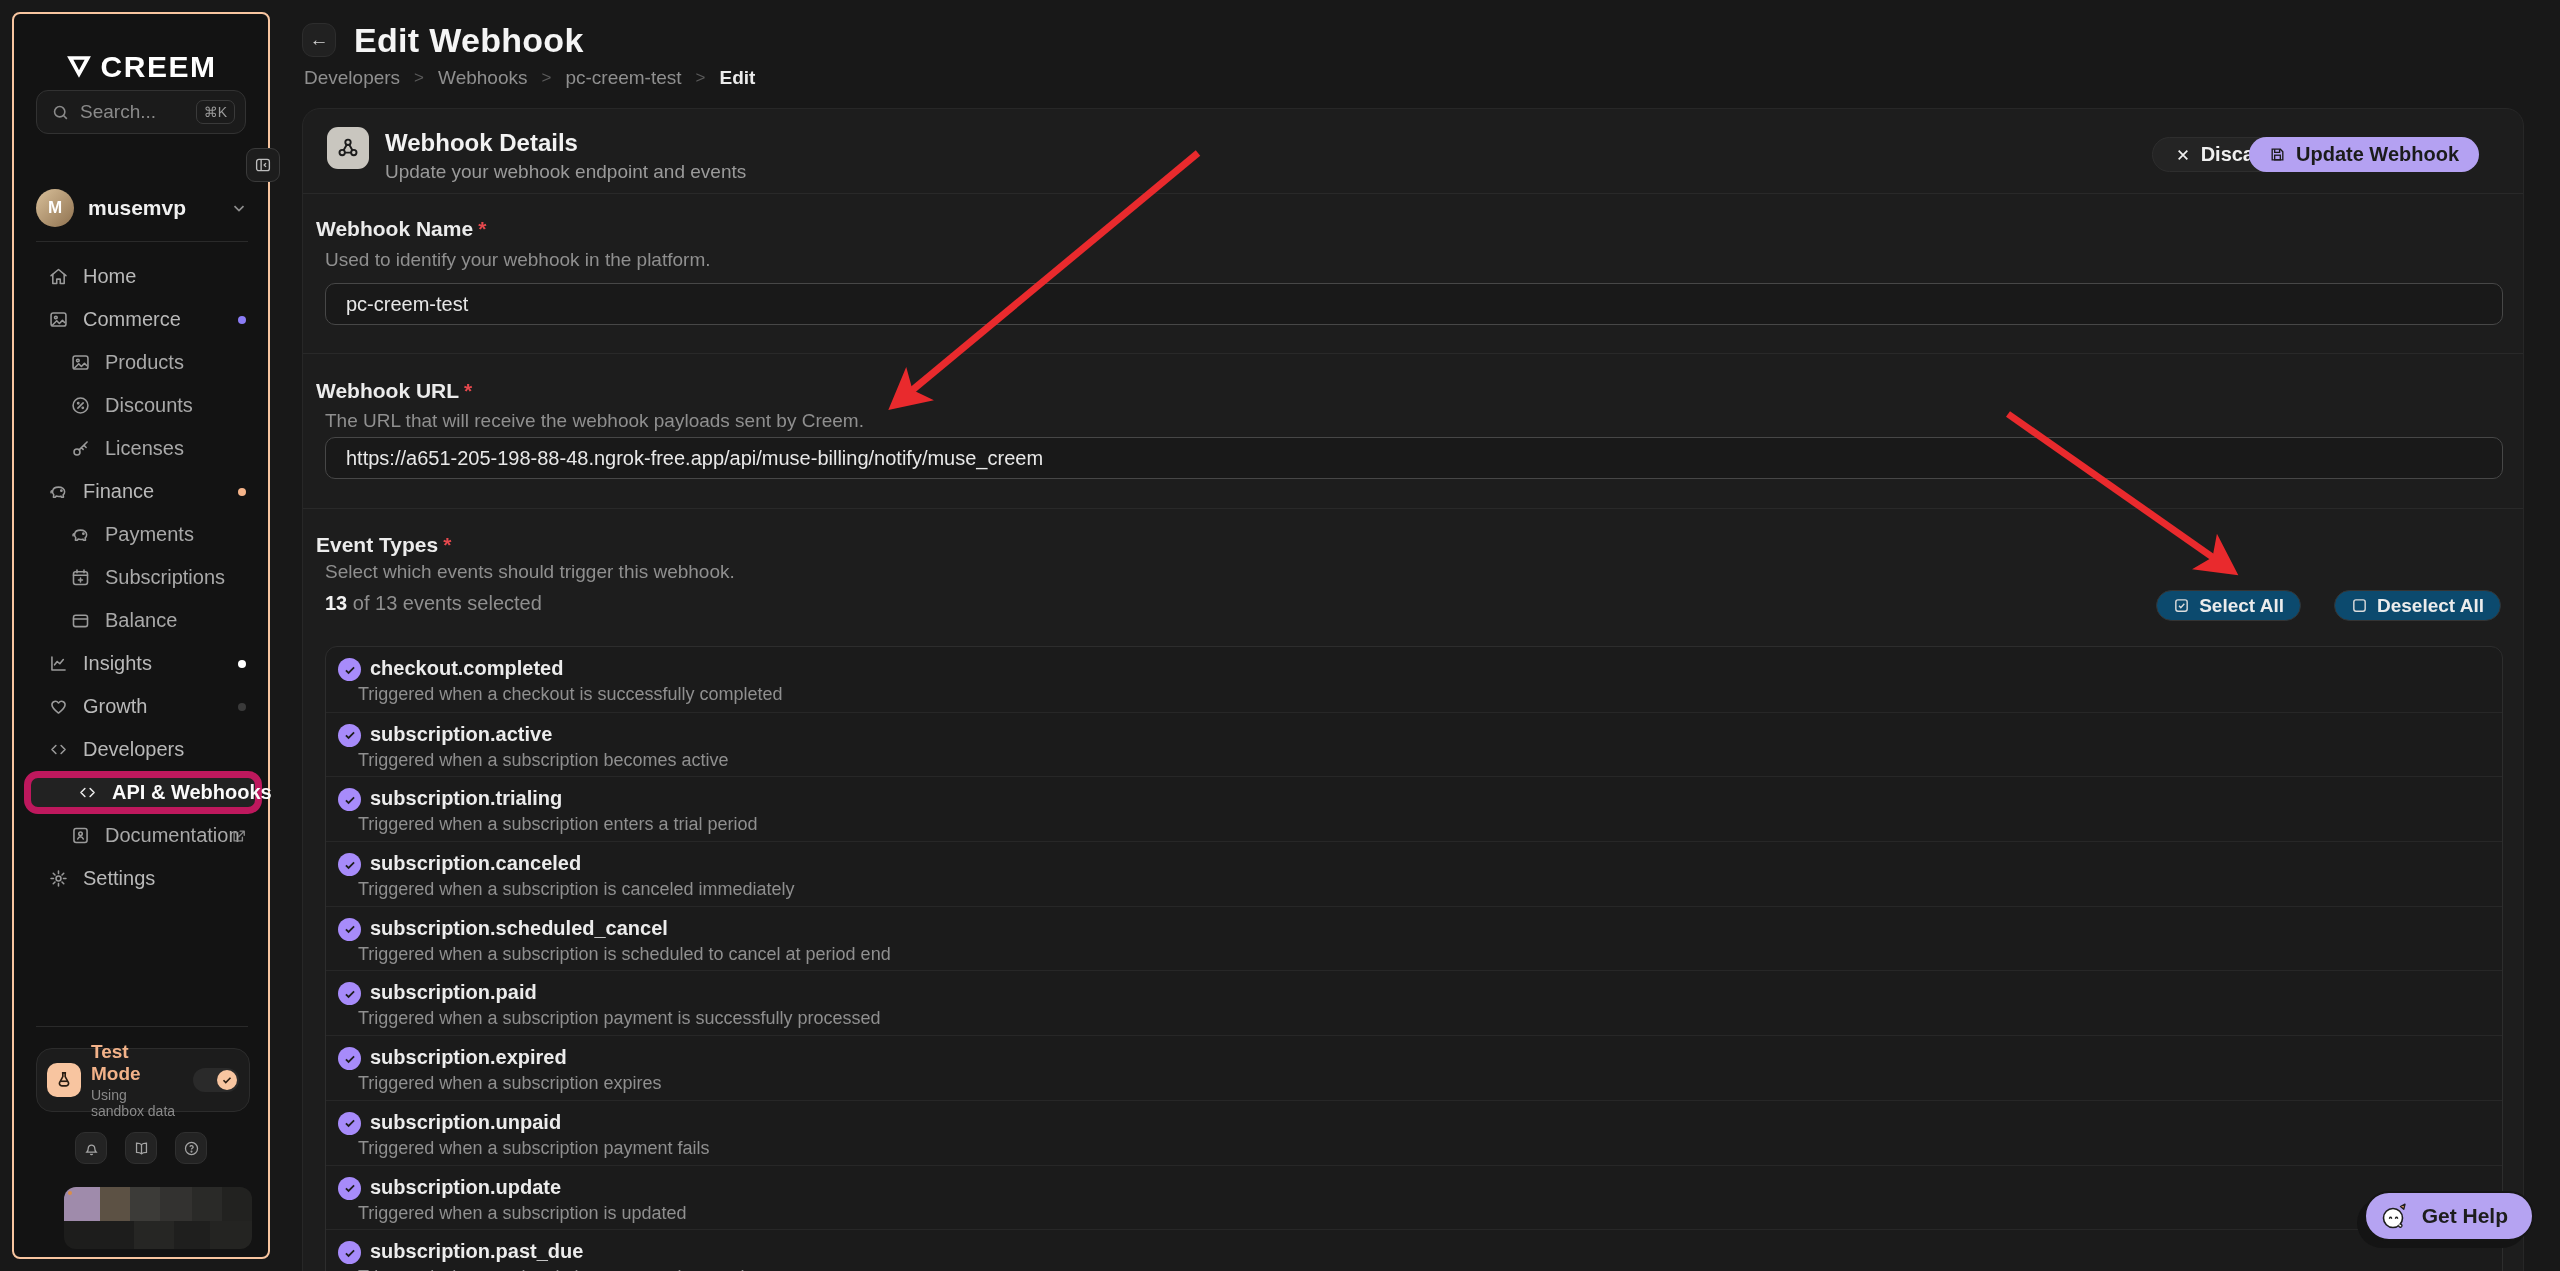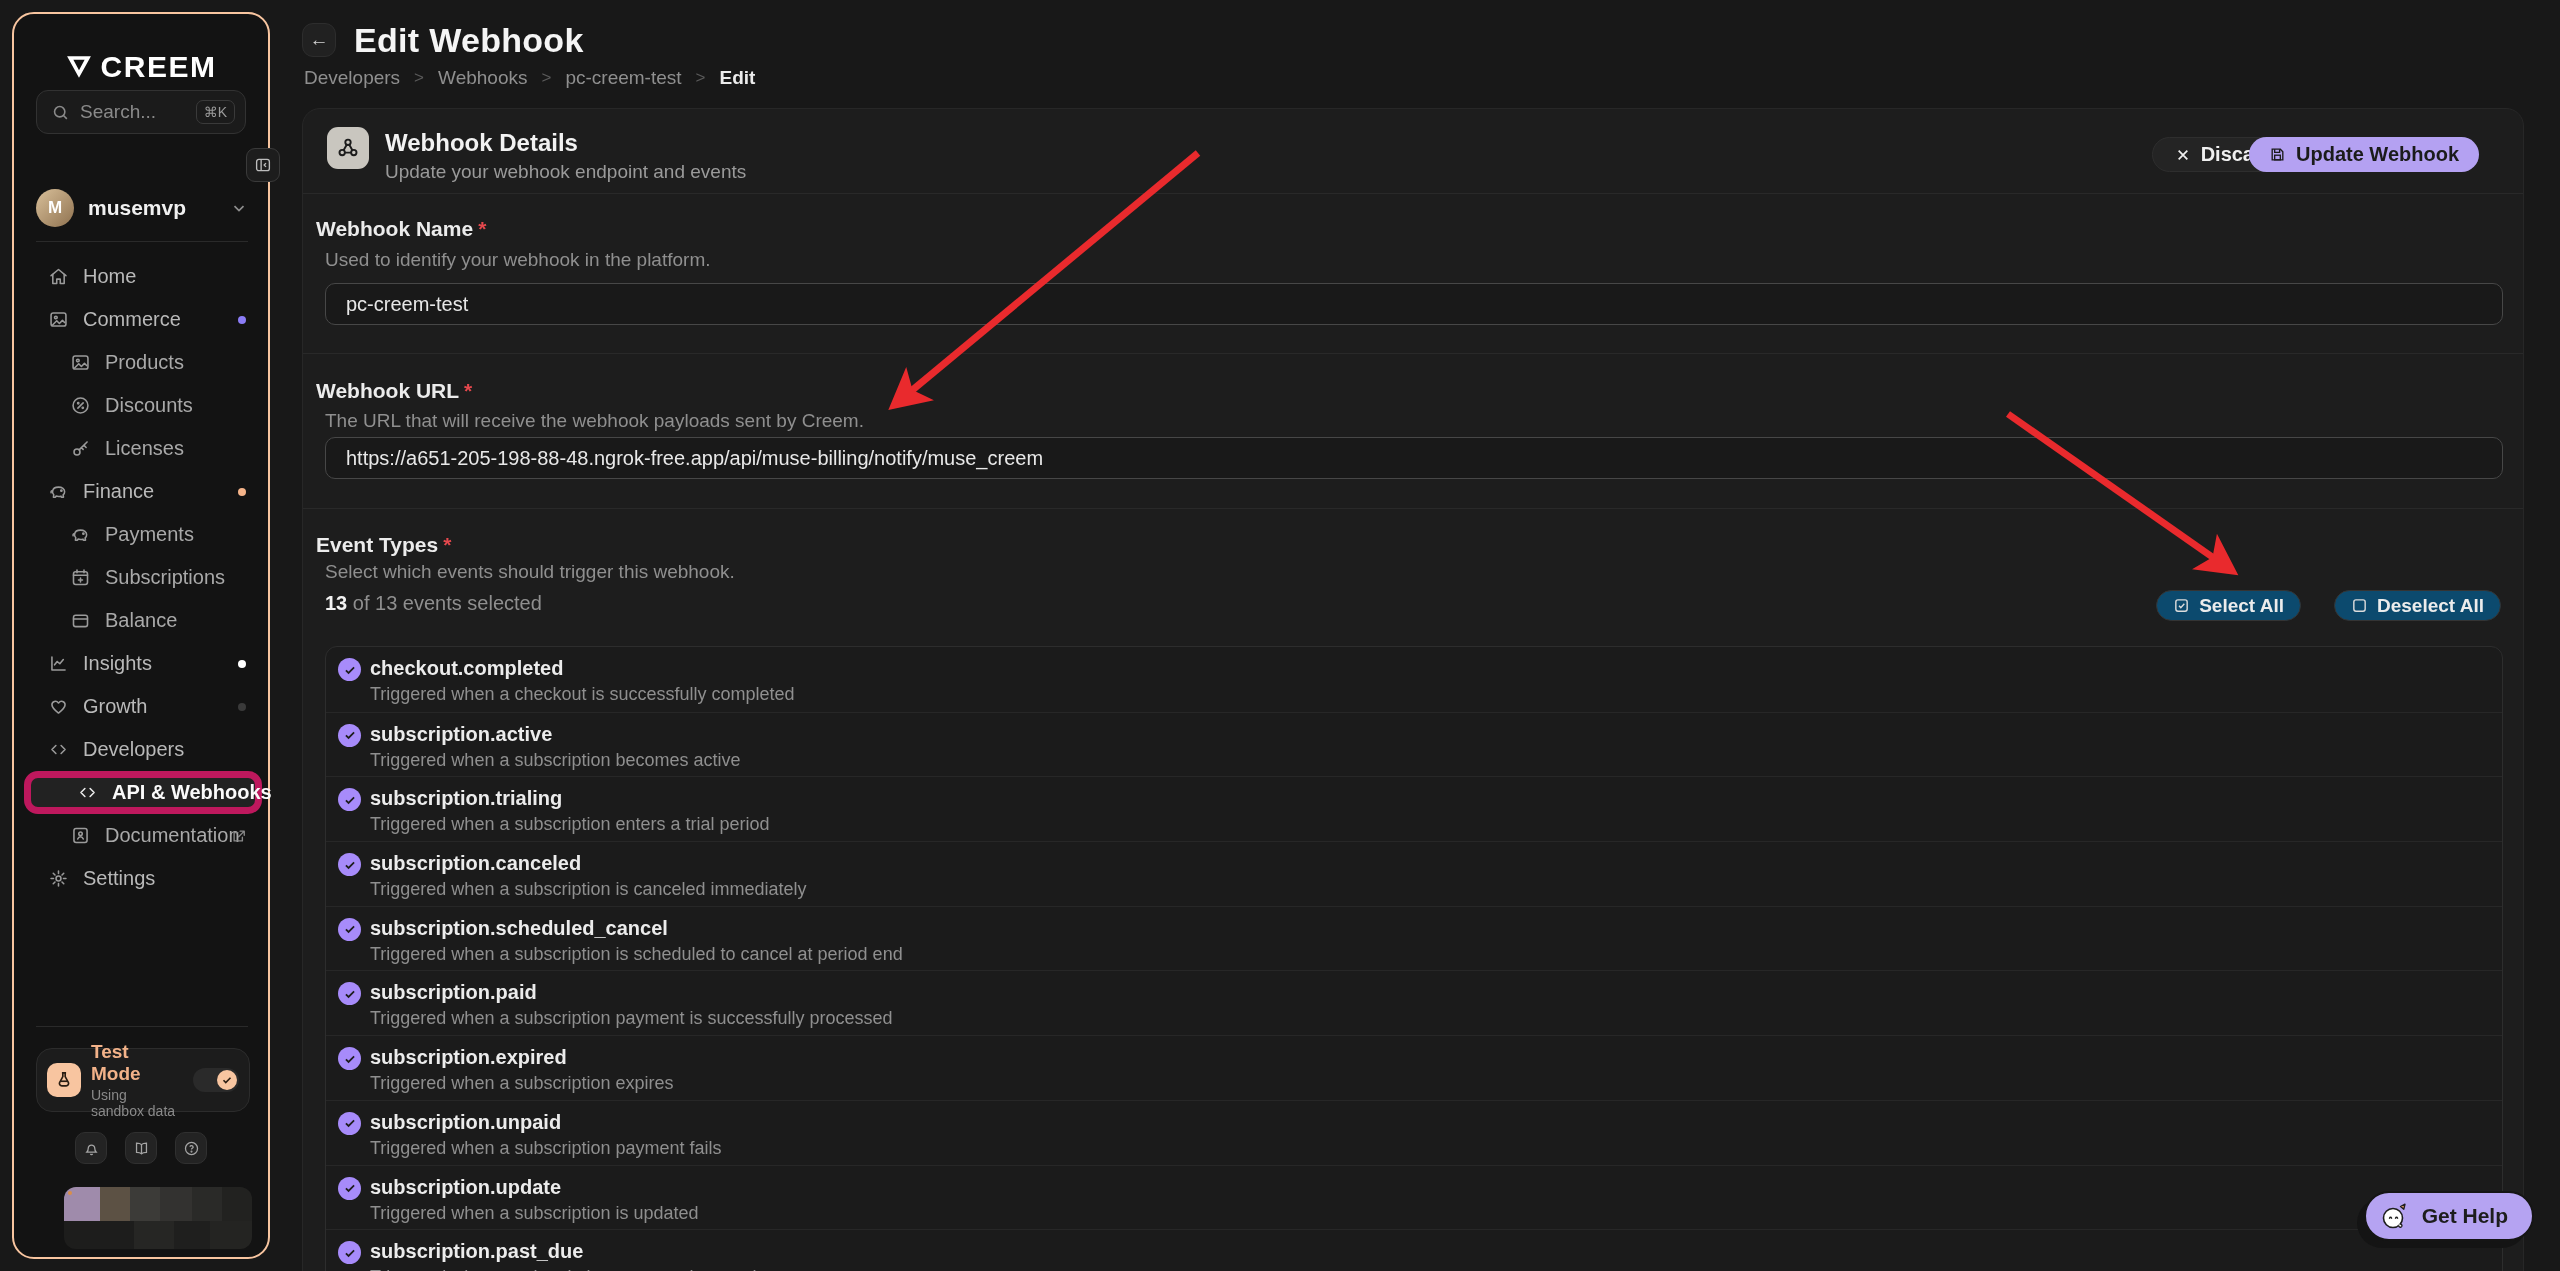--- a/index.html
+++ b/index.html
@@ -2,21 +2,21 @@
 <html><head>
 <meta charset="utf-8">
 <style>
   * { margin:0; padding:0; box-sizing:border-box; }
   html,body { width:2560px; height:1271px; overflow:hidden; background:#181818;
     font-family:"Liberation Sans", sans-serif; color:#e8e8e8; }
   svg { display:block; }
 
   
   #sidebar { position:absolute; left:12px; top:12px; width:258px; height:1247px;
-    background:#131313; border:2px solid #f8c5a0; border-radius:22px; z-index:5; }
+    background:#131313; border:2px solid #f8c5a0; border-radius:8px; z-index:5; }
   #logo-row { position:absolute; top:36px; left:0; width:100%; display:flex;
     align-items:center; justify-content:center; gap:9px; }
   #logo-text { font-size:30px; font-weight:800; letter-spacing:1.5px; color:#fff; }
   #search-box { position:absolute; left:22px; top:76px; width:210px; height:44px;
     background:#1b1b1b; border:1px solid #323232; border-radius:12px;
     display:flex; align-items:center; padding:0 10px 0 14px; gap:10px; }
   #search-box input { flex:1; min-width:0; background:transparent; border:none; outline:none;
     color:#cfcfcf; font-size:19px; font-family:"Liberation Sans",sans-serif; }
   #search-box input::placeholder { color:#8a8a8a; }
   .kbd { border:1px solid #3a3a3a; border-radius:7px; padding:3px 7px;
@@ -115,21 +115,21 @@
   .mini-ico { width:17px; height:17px; color:#dcdcdc; }
 
   #events-list { position:absolute; left:22px; top:537px; width:2178px;
     background:#1b1b1b; border:1px solid #2d2d2d; border-radius:12px; overflow:hidden; }
   .event-row { position:relative; height:64.7px; padding:10px 0 0 12px; }
   .event-row + .event-row { border-top:1px solid #272727; }
   .event-check { position:absolute; left:12px; top:11px; width:23px; height:23px;
     border-radius:50%; background:#a78bfa; color:#1e1e1e; display:flex;
     align-items:center; justify-content:center; }
   .event-title { margin-left:32px; font-size:20px; font-weight:700; color:#ececec; }
-  .event-desc { margin-left:32px; margin-top:4px; font-size:18px; color:#8f8f8f; }
+  .event-desc { margin-left:20px; margin-top:4px; font-size:18px; color:#8f8f8f; }
 
   #get-help { position:fixed; right:26px; bottom:30px; height:50px; padding:0 24px 0 12px;
     background:#b5a3f2; border:2px solid #151515; border-radius:26px;
     display:flex; align-items:center; gap:10px; color:#1d1d1d; font-size:21px;
     font-weight:800; box-shadow:-7px 7px 0 0 #141414; z-index:40; }
 
   #arrows { position:absolute; left:0; top:0; z-index:30; pointer-events:none; }
 </style>
 </head>
 <body>

